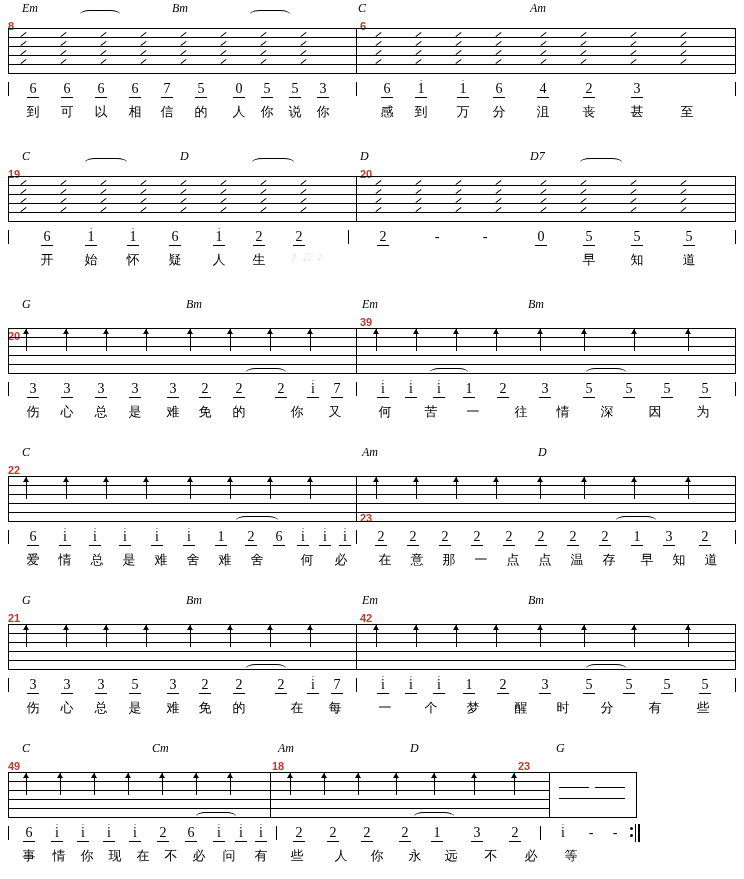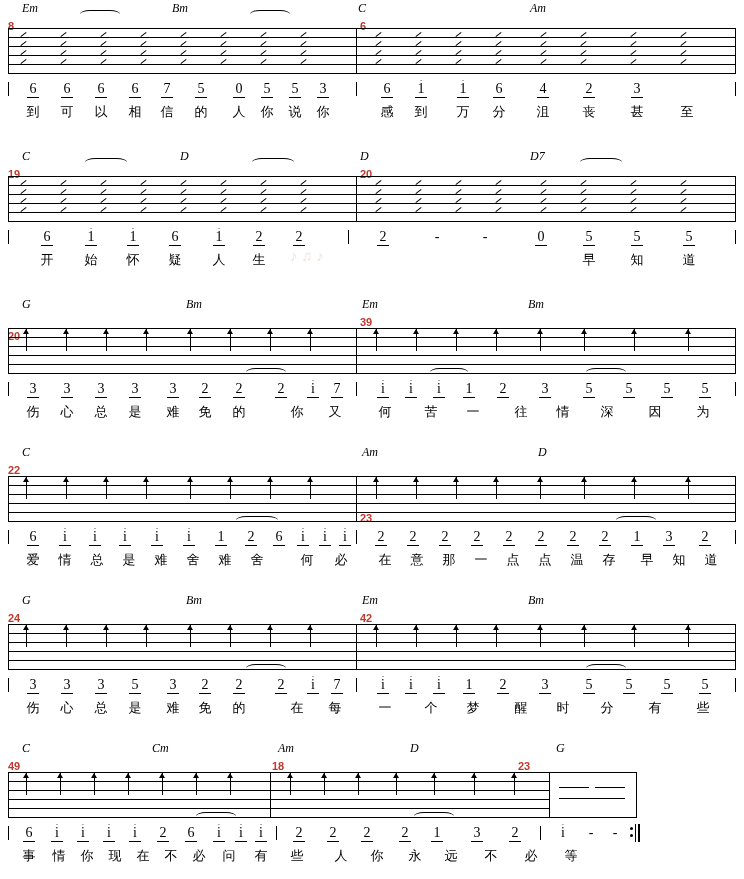--- a/index.html
+++ b/index.html
@@ -605,21 +605,21 @@
       <div class="ly" style="left:700px;">道</div>
     </div>
   </div>
 
   <div class="system" style="position:absolute;left:0;top:592px;height:130px;">
     <div class="chord" style="left:22px;top:2px;">G</div>
     <div class="chord" style="left:186px;top:2px;">Bm</div>
     <div class="chord" style="left:362px;top:2px;">Em</div>
     <div class="chord" style="left:528px;top:2px;">Bm</div>
 
-    <div class="measnum" style="left:8px;top:21px;">24</div>
+    <div class="measnum" style="left:8px;top:21px;">21</div>
     <div class="measnum" style="left:360px;top:21px;">42</div>
 
     <div class="staff" style="top:32px;">
       <div class="ln"></div>
         <div class="ln"></div>
         <div class="ln"></div>
         <div class="ln"></div>
         <div class="ln"></div>
         <div class="ln"></div>
     </div>

